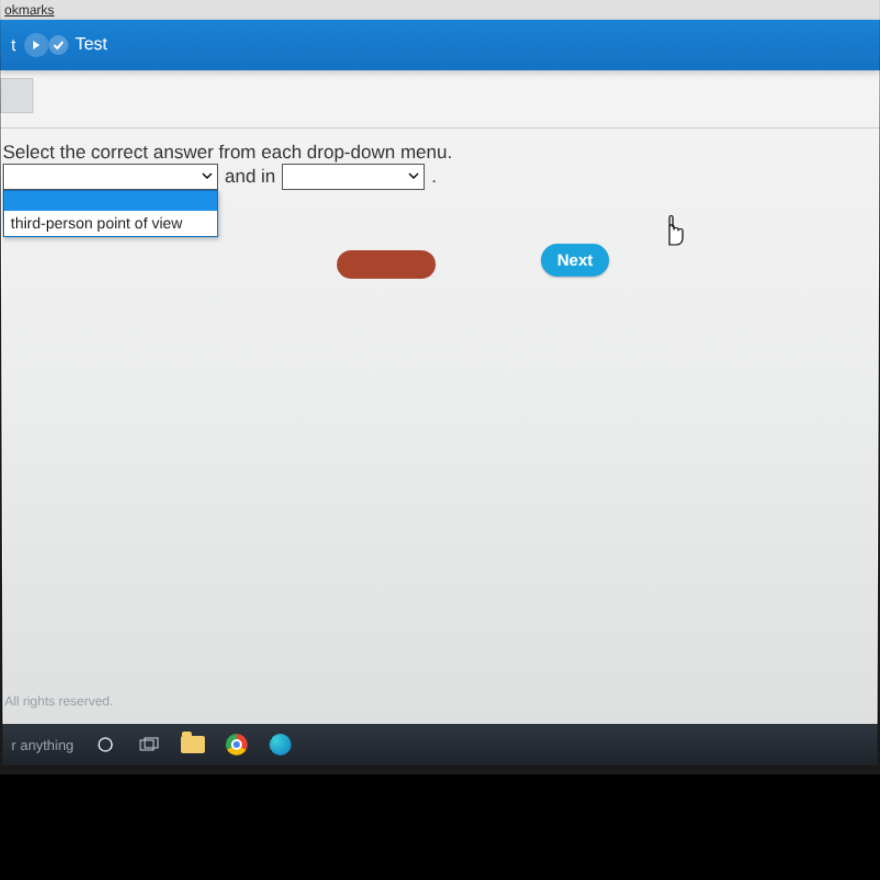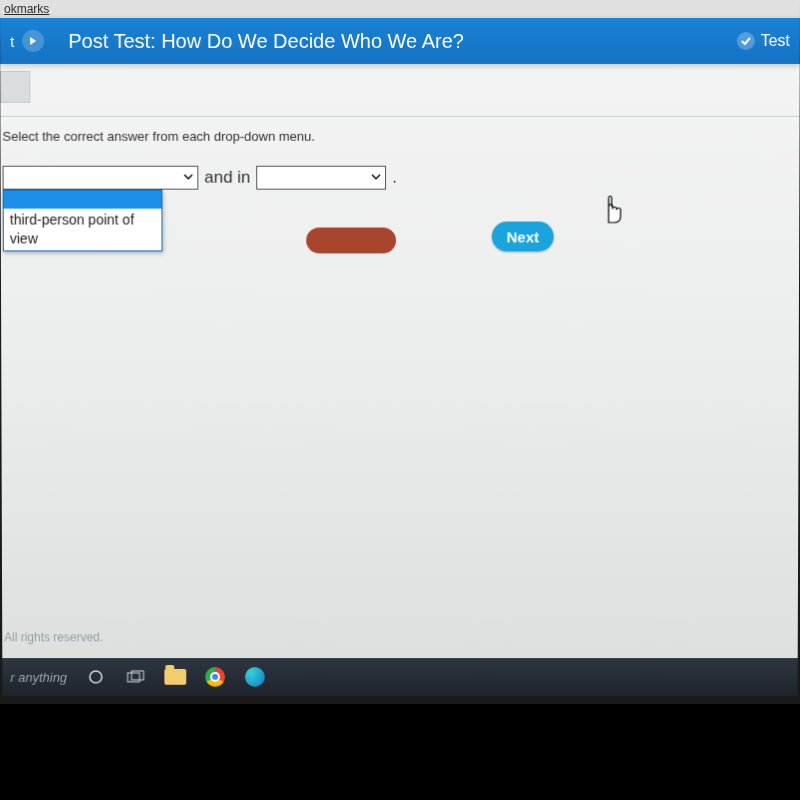--- a/index.html
+++ b/index.html
@@ -66,34 +66,34 @@
     }
     .progress-area{ height:46px; display:flex; align-items:center; padding-left:0; }
     .prog-box{
       width:30px;height:32px;background:#d9dde0;border:1px solid #c6c9cc;
     }
     .divider{ height:1px;background:#cfcfcf;margin-top:6px; }
     .content{
       padding: 12px 8px 0 2px;
       color:#333;
     }
-    .instruction{ font-size:13px; margin-bottom:22px; }
+    .instruction{ font-size:17px; }
     .qline{
       font-size:17px; display:flex; align-items:center; gap:6px; flex-wrap:wrap;
     }
     .select-wrap{ position:relative; display:inline-block; }
     .select{
       width:196px;height:24px;border:1px solid #555;background:#fff;
       display:flex;align-items:center;justify-content:flex-end;padding:0 4px;
       font-size:14px;color:#333;
     }
     .select .chev{ font-size:11px; }
     .select2{ width:130px; }
     .dropdown{
-      position:absolute;top:24px;left:0;width:160px;
+      position:absolute;top:24px;left:0;width:196px;
       border:1px solid #0a6fc2;
       background:#fff;
       box-shadow:1px 2px 4px rgba(0,0,0,.25);
       z-index:5;
     }
     .dropdown .opt-hl{
       height:18px;background:#1c90e8;
     }
     .dropdown .opt{
       padding:2px 6px;font-size:14px;color:#222;line-height:1.35;
@@ -114,21 +114,21 @@
       position:absolute;left:600px;top:195px;z-index:20;pointer-events:none;
     }
     .footer-rights{
       position:absolute;bottom:52px;left:2px;color:#96a0a7;font-size:12px;margin-top:12px;
     }
     .taskbar{
       position:absolute;bottom:0;left:0;right:0;height:38px;
       background:linear-gradient(180deg,#2e3640,#1e242b);
       display:flex;align-items:center;padding:0 8px;gap:18px;
     }
-    .tb-search{ color:#9aa3ab;font-size:13px;font-style:italic; }
+    .tb-search{ color:#9aa3ab;font-size:13px; }
     .tb-icon{ width:22px;height:22px;display:flex;align-items:center;justify-content:center;color:#cfd6dc;font-size:13px; }
     .tb-folder{
       width:22px;height:16px;background:#f3cc6c;border-radius:2px;position:relative;
     }
     .tb-folder::before{content:"";position:absolute;top:-4px;left:1px;width:9px;height:4px;background:#f3cc6c;border-radius:2px 2px 0 0;}
     .tb-chrome{
       width:20px;height:20px;border-radius:50%;
       background:conic-gradient(#ea4335 0 120deg,#fbbc05 120deg 240deg,#34a853 240deg 360deg);
       position:relative;
     }
@@ -149,21 +149,20 @@
 
   <div class="top-bar">
     <div class="t-left">
       <span class="t-label">t</span>
       <span class="circle-arrow">
         <svg width="10" height="10" viewBox="0 0 10 10">
             <path d="M2 1 L8 5 L2 9 Z" fill="#fff"></path>
           </svg>
       </span>
     </div>
-    <div class="t-title">Post Test: How Do We Decide Who We Are?</div>
     <div class="t-submit">
       <span class="chk">
         <svg width="10" height="10" viewBox="0 0 10 10">
             <path d="M1 5 L4 8 L9 2" stroke="#fff" stroke-width="2" fill="none"></path>
           </svg>
       </span>
       <span>Test</span>
     </div>
   </div>
 

